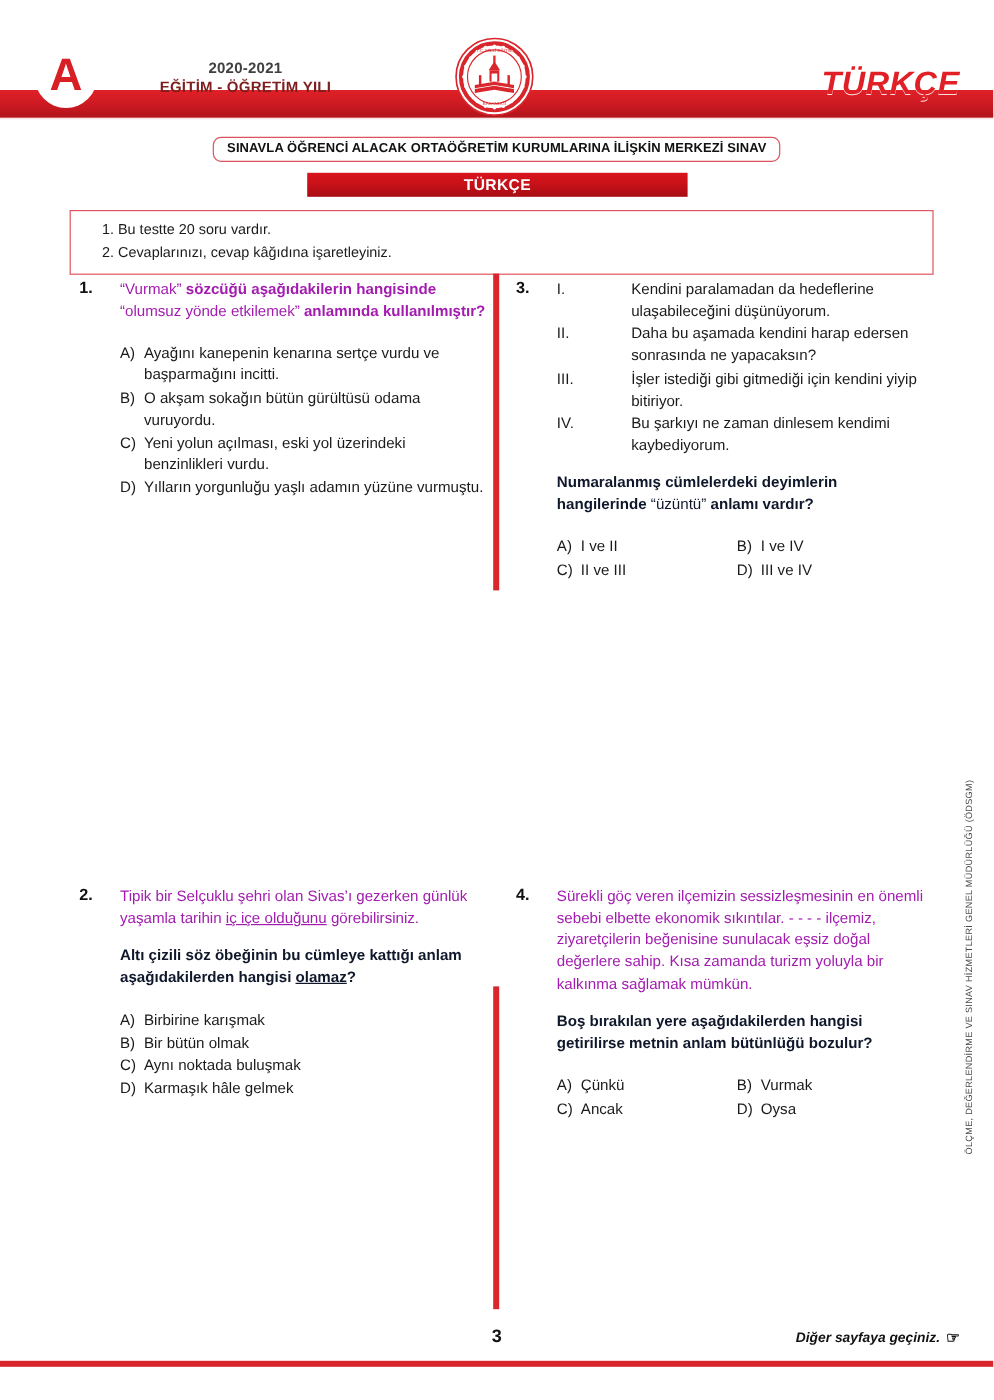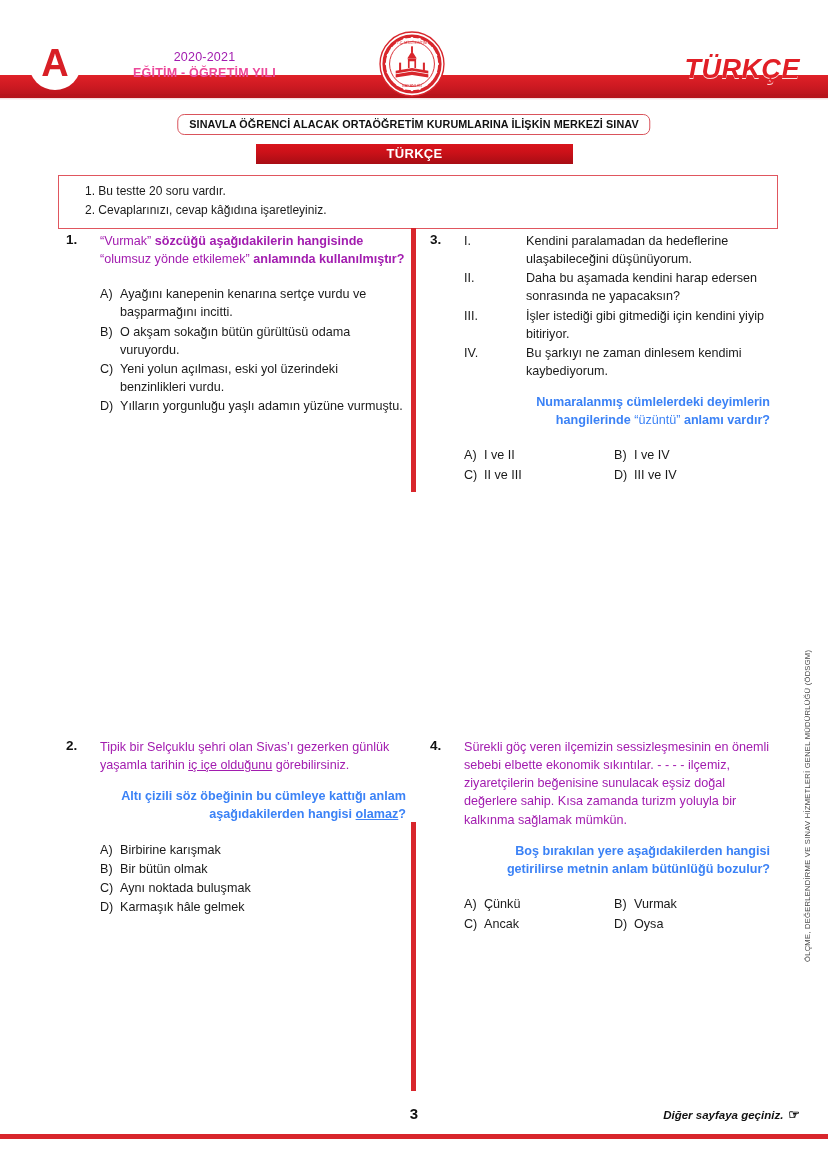--- a/index.html
+++ b/index.html
@@ -71,28 +71,28 @@
     position: absolute;
     left: 92px;
     top: 50px;
     width: 225px;
     text-align: center;
     line-height: 1.25;
     z-index: 4;
   }
   .year-line1 {
     font-size: 12.5px;
-    font-weight: normal;
-    color: #a21caf;
+    font-weight: bold;
+    color: #404040;
     letter-spacing: 0.2px;
   }
   .year-line2 {
     font-size: 12.5px;
     font-weight: bold;
-    color: #ec4899;
+    color: #7f1d1d;
     letter-spacing: 0.2px;
   }
   .meb-logo {
     position: absolute;
     left: 378px;
     top: 30px;
     width: 68px;
     height: 68px;
     z-index: 4;
   }
@@ -241,23 +241,22 @@
     width: 23px;
     flex: 0 0 23px;
     text-align: left;
   }
   .roman-text { flex: 1; margin-left: 39px; }
 
   .q-prompt {
     font-size: 12.6px;
     line-height: 1.44;
     font-weight: bold;
-    color: #3b82f6;
+    color: #0f172a;
     margin-top: 13px;
-    text-align: right;
   }
   .q-prompt .reg { font-weight: normal; }
 
   .options {
     margin-top: 17px;
   }
   .option {
     display: flex;
     font-size: 12.6px;
     line-height: 1.44;

